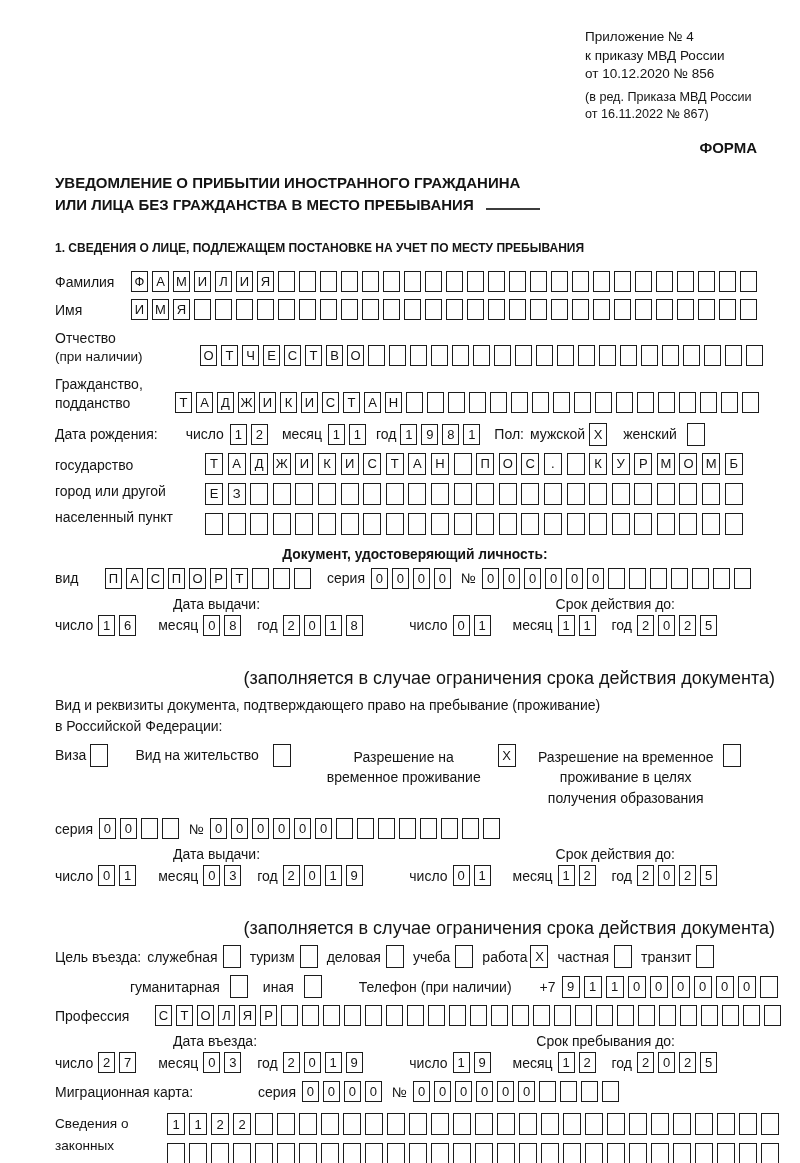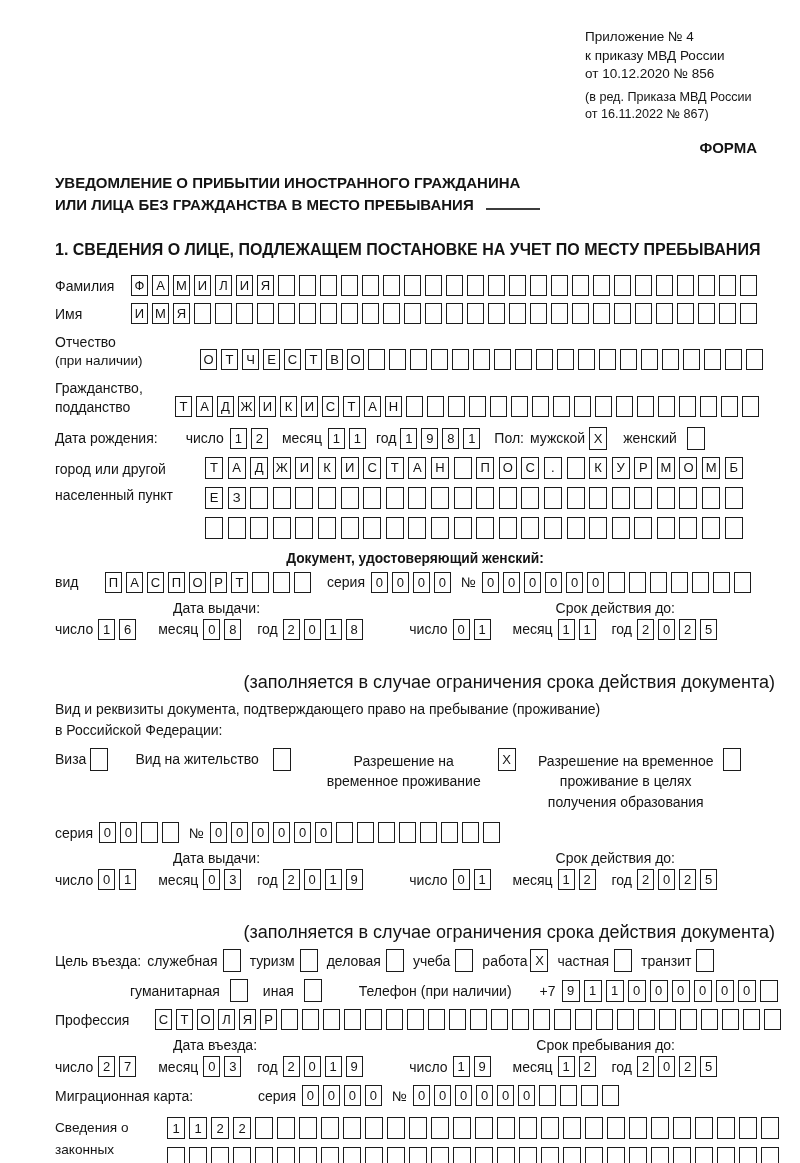--- a/index.html
+++ b/index.html
@@ -9,21 +9,21 @@
     padding:28px 25px 16px 55px;overflow:hidden;position:relative;
   }
   
   .ref-wrap{display:flex;justify-content:flex-end;padding-right:10px;}
   .ref{width:180px;font-size:13.5px;line-height:1.38;text-align:left;}
   .ref .sub{font-size:12.6px;margin-top:5px;line-height:1.35;}
   .form-label{text-align:right;padding-right:18px;font-weight:bold;font-size:15px;margin-top:16px;}
   
   .title{text-align:left;font-weight:bold;font-size:15px;line-height:1.5;margin-top:16px;}
   .blank-line{display:inline-block;width:54px;height:3px;border-bottom:2.5px solid #3c3c3c;margin-left:12px;}
-  .sec-heading{font-weight:bold;font-size:16px;margin-top:24px;margin-bottom:16px;}
+  .sec-heading{font-weight:bold;font-size:12px;margin-top:24px;margin-bottom:16px;}
   
   .frow{display:flex;align-items:flex-end;margin-bottom:7px;}
   .flabel{flex:none;font-size:14px;line-height:1.35;padding-top:2px;}
   .flabel .l2{font-size:13.5px;}
   .w76{width:76px}.w145{width:145px}.w120{width:120px}.w150{width:150px}
   .cells{display:flex;flex-wrap:nowrap;}
   .cell{
     flex:none;box-sizing:border-box;width:17px;height:21px;margin-right:4px;
     border:1.6px solid #1c1c1c;display:flex;align-items:center;justify-content:center;
     font-size:13px;line-height:1;background:#fff;
@@ -257,20 +257,21 @@
         <span class="cell">X</span>
       </span>
     <span class="t ml16 mr10">женский</span>
     <span class="cells cb">
         <span class="cell"></span>
       </span>
   </div>
 
   <div class="guard" style="margin-bottom:2px">
     <div class="glabels w150" style="width:150px;font-size:14px;line-height:1.85;padding-top:0">
+      <div>государство</div>
       <div>город или другой</div>
       <div>населенный пункт</div>
     </div>
     <div class="stack">
       <div class="cells wide">
           <span class="cell">Т</span>
           <span class="cell">А</span>
           <span class="cell">Д</span>
           <span class="cell">Ж</span>
           <span class="cell">И</span>
@@ -342,21 +343,21 @@
           <span class="cell"></span>
           <span class="cell"></span>
           <span class="cell"></span>
           <span class="cell"></span>
           <span class="cell"></span>
           <span class="cell"></span>
         </div>
     </div>
   </div>
 
-  <div class="doc-heading">Документ, удостоверяющий женский:</div>
+  <div class="doc-heading">Документ, удостоверяющий личность:</div>
 
   <div class="irow">
     <span class="t" style="width:50px">вид</span>
     <span class="cells">
         <span class="cell">П</span>
         <span class="cell">А</span>
         <span class="cell">С</span>
         <span class="cell">П</span>
         <span class="cell">О</span>
         <span class="cell">Р</span>

